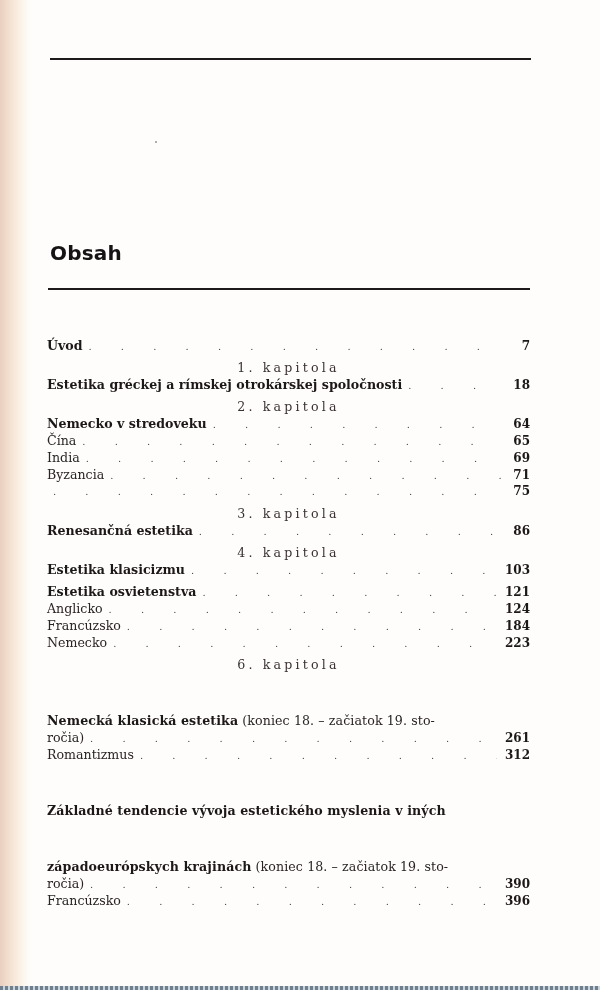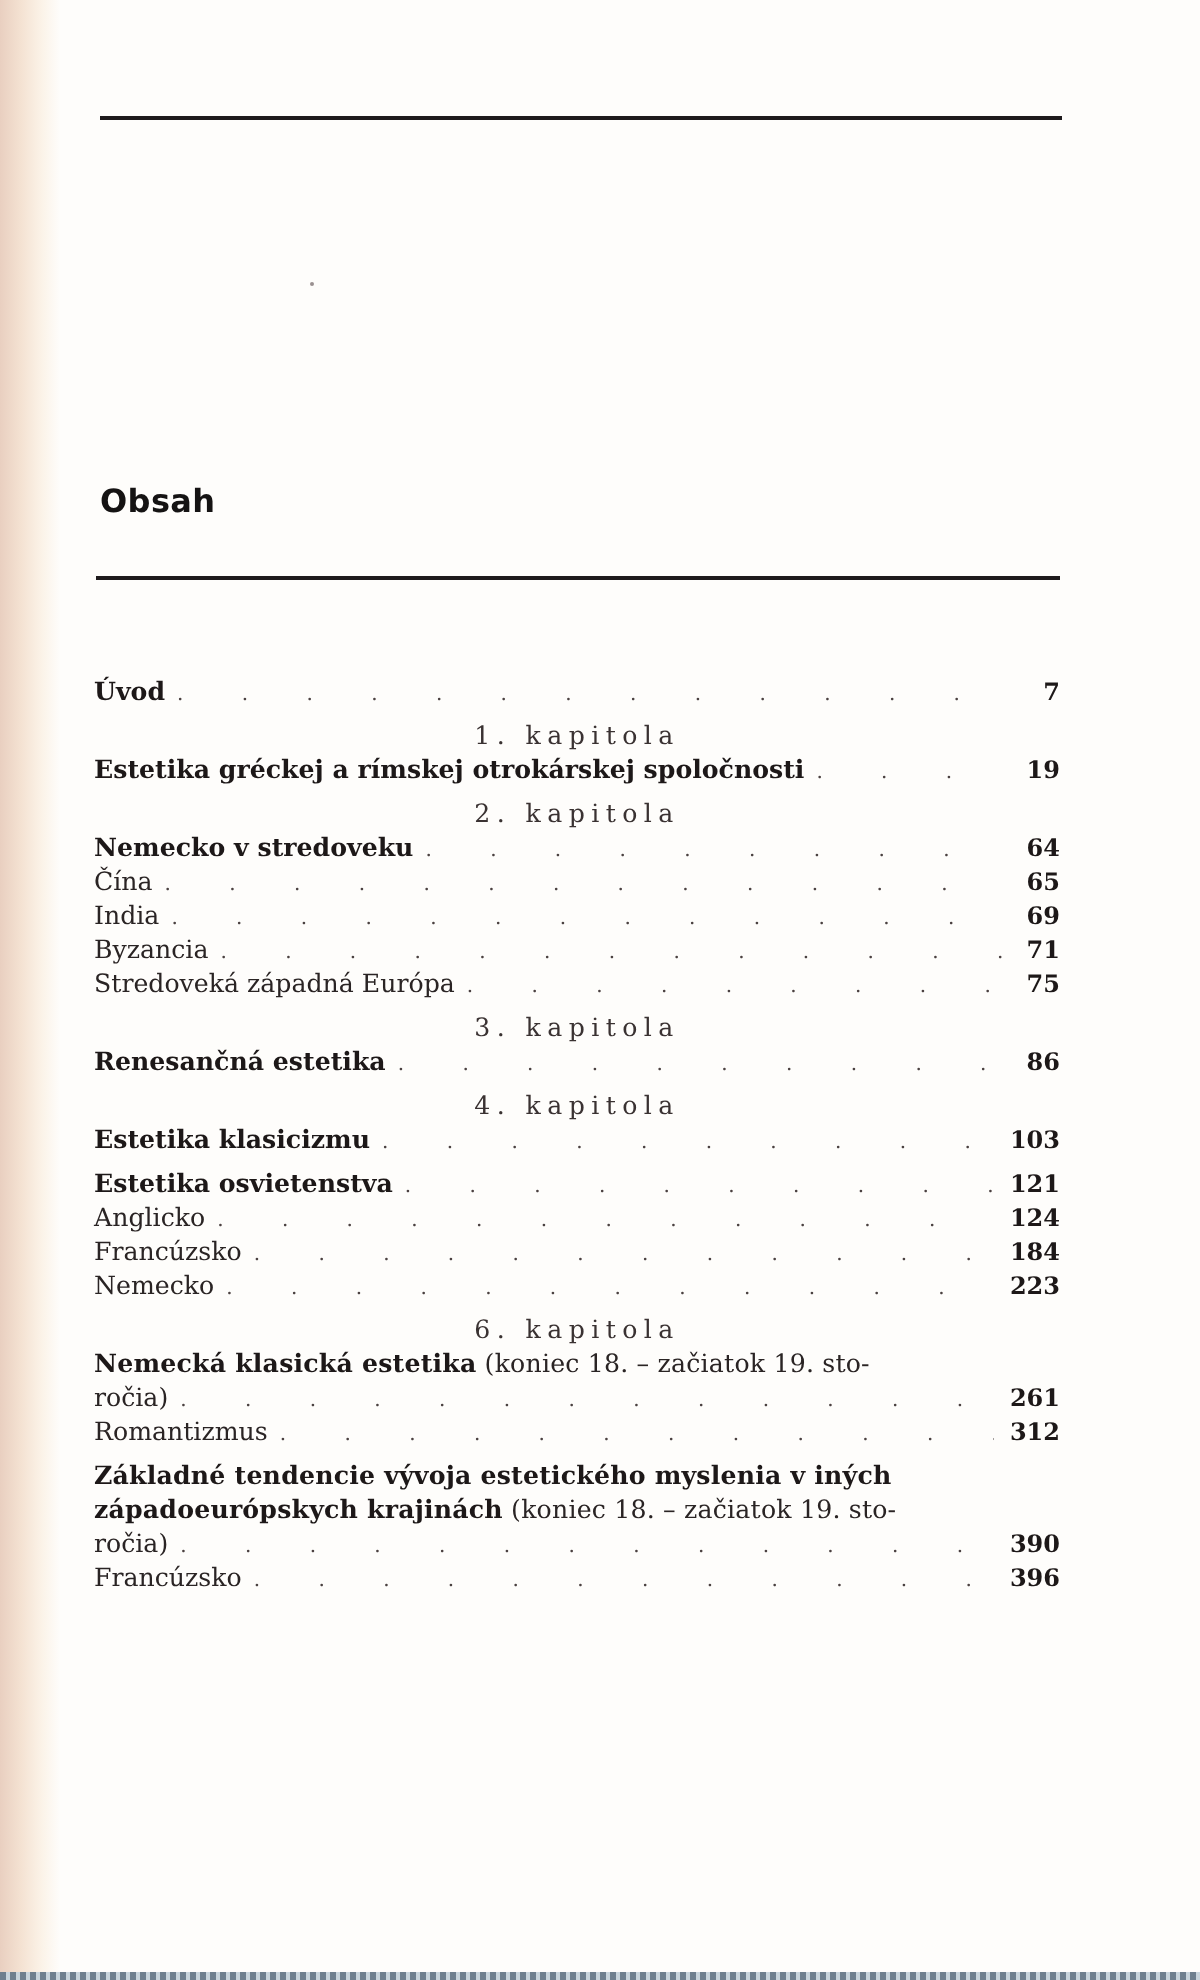--- a/index.html
+++ b/index.html
@@ -35,21 +35,21 @@
       background: #1e1a1c;
     }
     .rule.top { top: 58px; }
     .rule.mid { top: 288px; left: 48px; width: 482px; }
     .heading {
       position: absolute;
       left: 50px;
       top: 241px;
       font-family: "DejaVu Sans", "Liberation Sans", sans-serif;
       font-weight: bold;
-      font-size: 16px;
+      font-size: 20px;
       letter-spacing: 0.2px;
       color: #151313;
       margin: 0;
     }
     .toc {
       position: absolute;
       left: 47px;
       top: 337px;
       width: 483px;
       font-size: 12.6px;
@@ -83,20 +83,21 @@
       font-weight: bold;
       text-align: right;
       min-width: 20px;
       color: #1d1818;
       font-size: 12px;
     }
     .wrap-line {
       height: 17px;
       white-space: nowrap;
       letter-spacing: 0.1px;
+      margin-top: 39px;
     }
     .wrap-line .bold { font-weight: bold; color: #1d1818; }
     .wrap-line .normal { font-weight: normal; }
     .stray-dot {
       position: absolute;
       left: 155px; top: 141px;
       width: 2px; height: 2px;
       background: #9a9090;
       border-radius: 1px;
     }
@@ -119,21 +120,21 @@
       <span class="leader">. . . . . . . . . . . . . . . . . . . . . . . . . . . . . . . . . . . . . . . . .</span>
       <span class="page">7</span>
     </div>
   </div>
 
   <div class="group">
     <div class="chapter-label">1. kapitola</div>
     <div class="row">
       <span class="title bold">Estetika gréckej a rímskej otrokárskej spoločnosti</span>
       <span class="leader">. . . . . . . . . . . . . . . . . . . . . . . . . . . . . . . . . . . . . . . . .</span>
-      <span class="page">19</span>
+      <span class="page">18</span>
     </div>
   </div>
 
   <div class="group">
     <div class="chapter-label">2. kapitola</div>
     <div class="row">
       <span class="title bold">Nemecko v stredoveku</span>
       <span class="leader">. . . . . . . . . . . . . . . . . . . . . . . . . . . . . . . . . . . . . . . . .</span>
       <span class="page">64</span>
     </div>
@@ -146,21 +147,20 @@
       <span class="title">India</span>
       <span class="leader">. . . . . . . . . . . . . . . . . . . . . . . . . . . . . . . . . . . . . . . . .</span>
       <span class="page">69</span>
     </div>
     <div class="row">
       <span class="title">Byzancia</span>
       <span class="leader">. . . . . . . . . . . . . . . . . . . . . . . . . . . . . . . . . . . . . . . . .</span>
       <span class="page">71</span>
     </div>
     <div class="row">
-      <span class="title">Stredoveká západná Európa</span>
       <span class="leader">. . . . . . . . . . . . . . . . . . . . . . . . . . . . . . . . . . . . . . . . .</span>
       <span class="page">75</span>
     </div>
   </div>
 
   <div class="group">
     <div class="chapter-label">3. kapitola</div>
     <div class="row">
       <span class="title bold">Renesančná estetika</span>
       <span class="leader">. . . . . . . . . . . . . . . . . . . . . . . . . . . . . . . . . . . . . . . . .</span>

